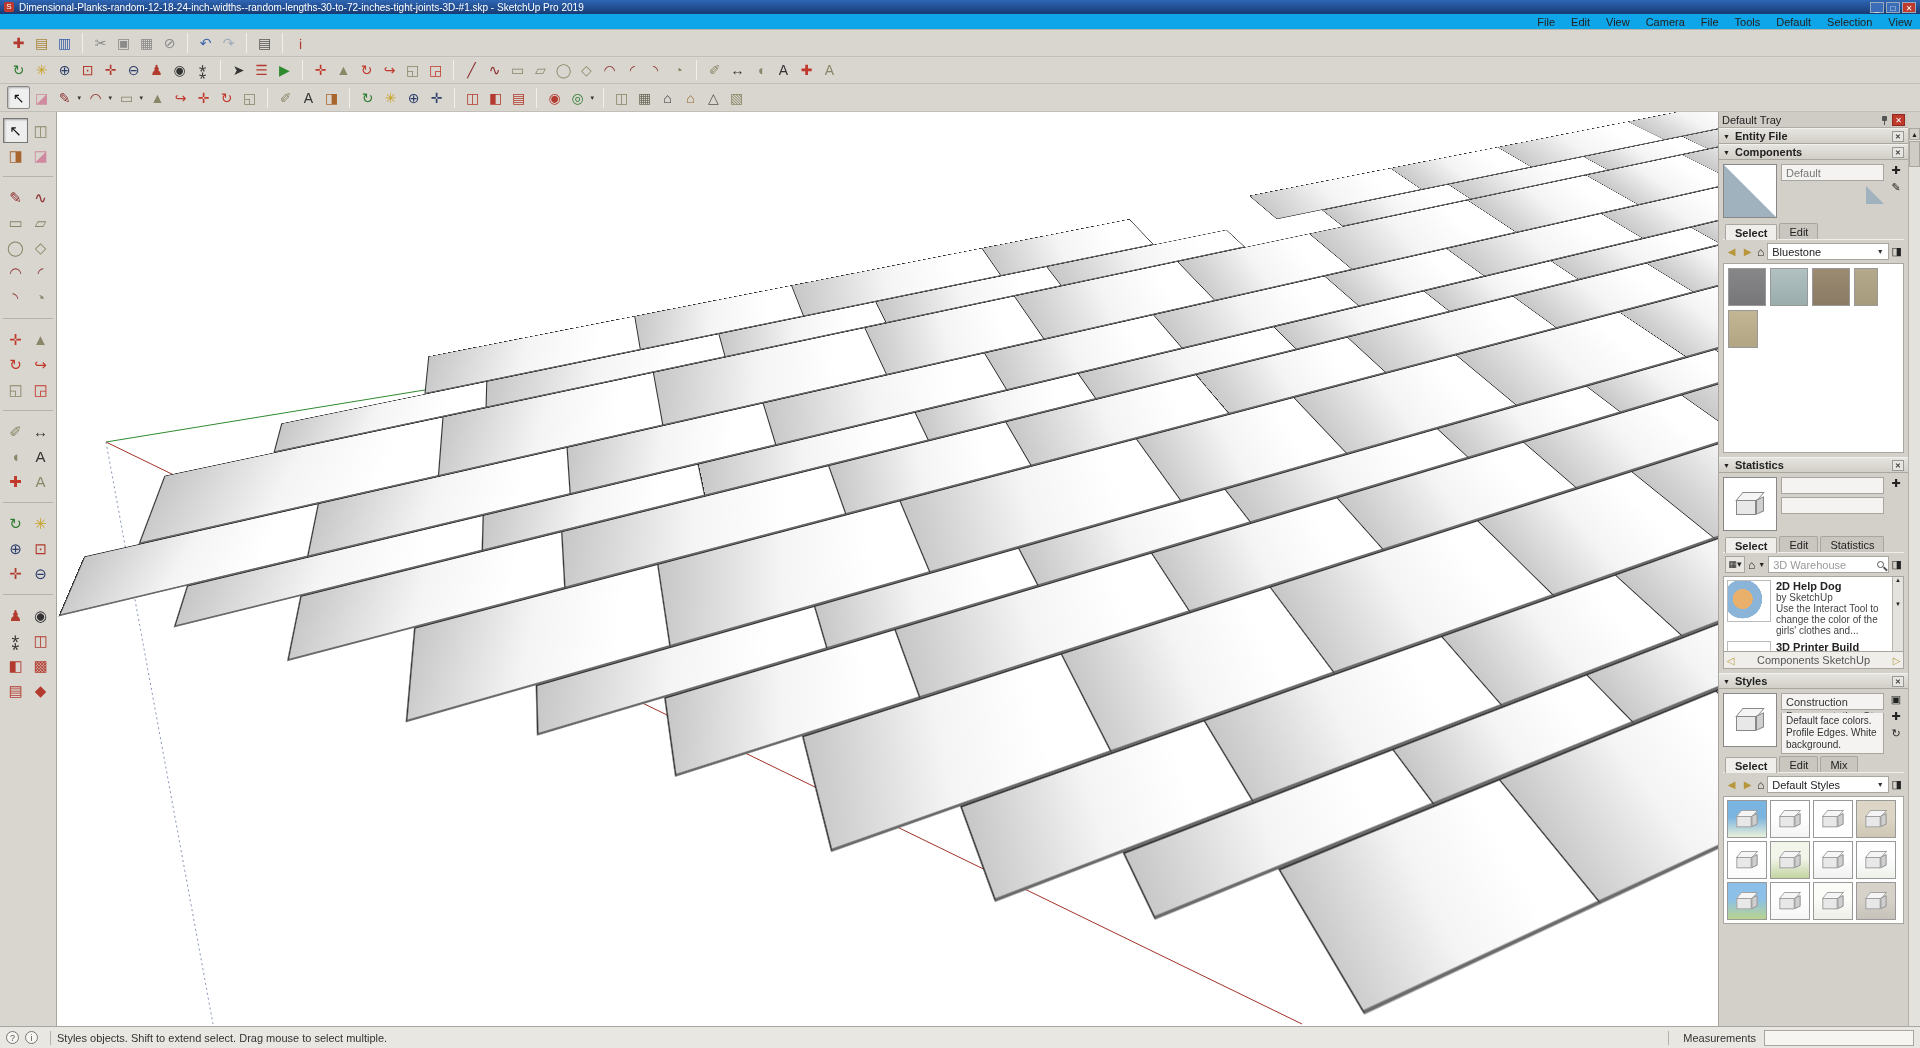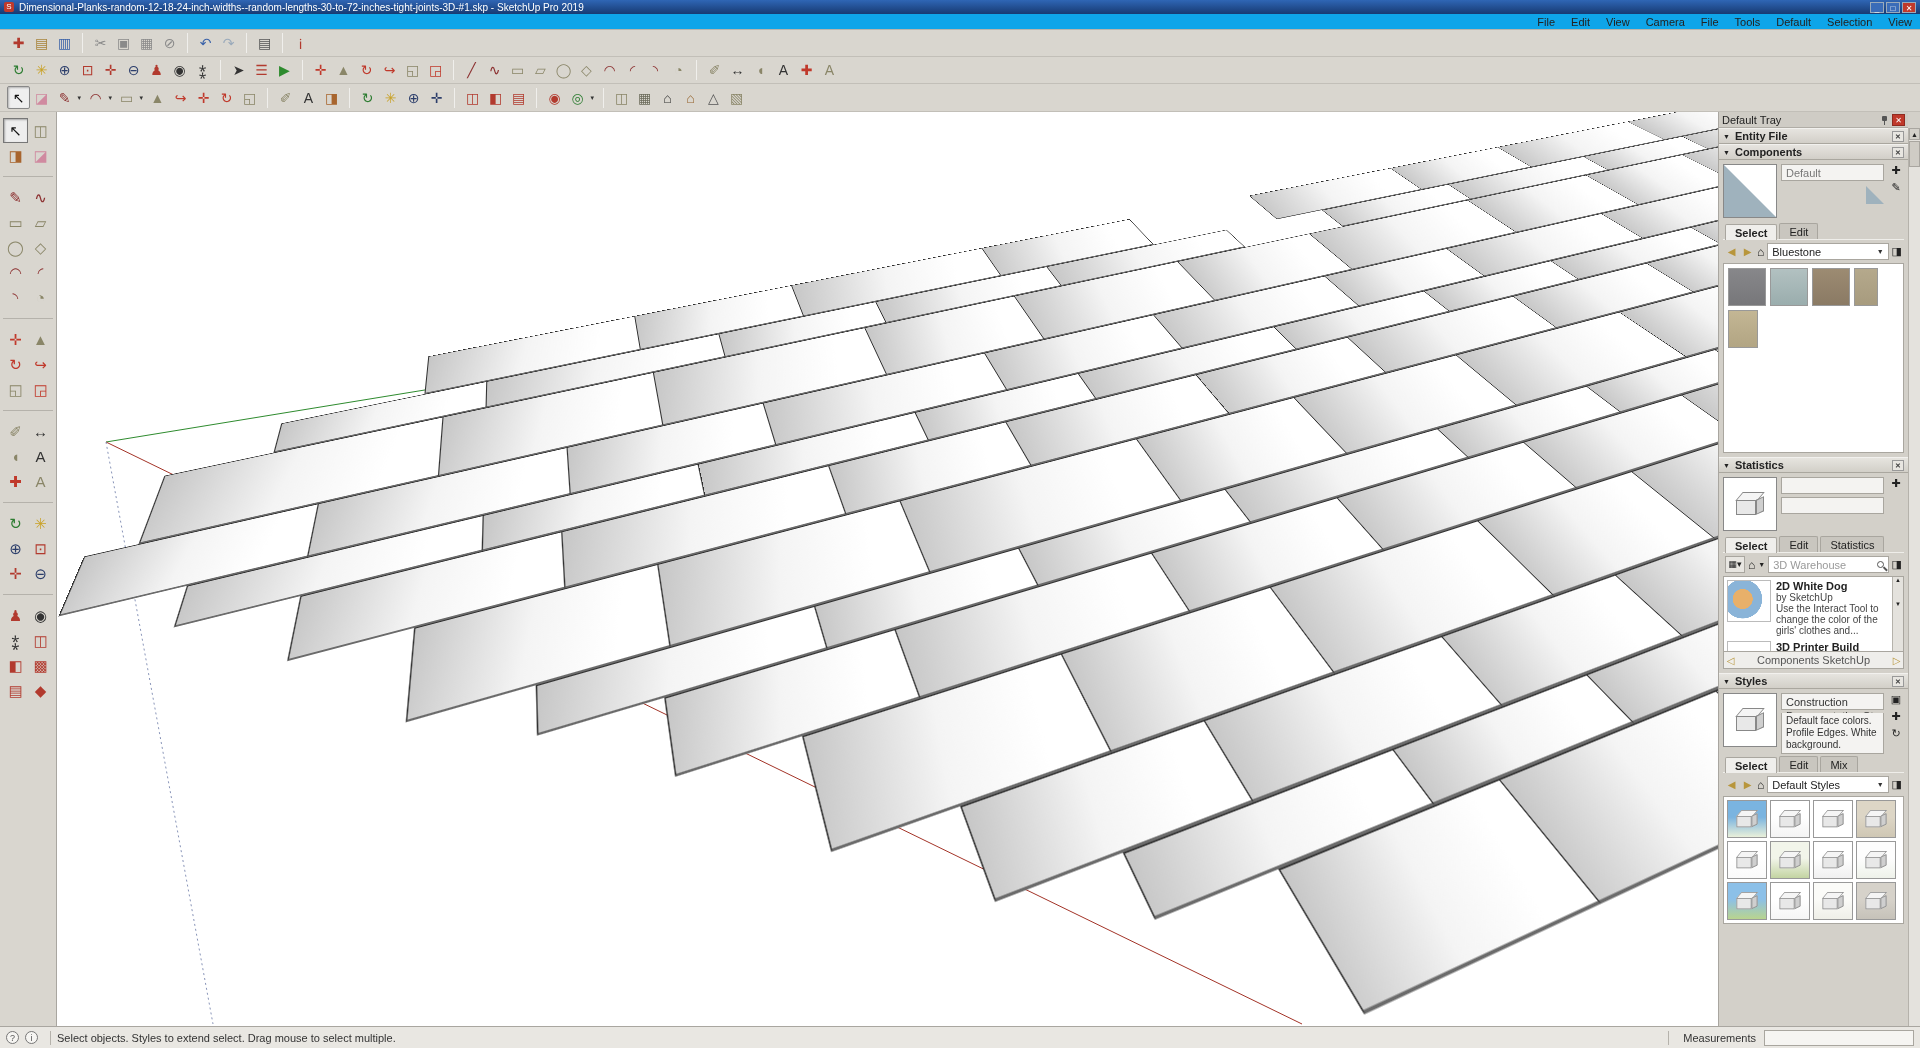--- a/index.html
+++ b/index.html
@@ -600,21 +600,21 @@
           <span>3D Warehouse</span>
           <span class="mag"></span>
         </div>
         <span>◨</span>
       </div>
       <div class="comp-list" id="comp-list">
         <div class="comp-scroll">▲<br><br><br><br>▼</div>
       <div class="comp-item">
             <div class="cthumb"></div>
             <div>
-              <div class="ct">2D White Dog</div>
+              <div class="ct">2D Help Dog</div>
               <div class="cby">by SketchUp</div>
               <div class="cdesc">Use the Interact Tool to change the color of the girls' clothes and...</div>
             </div>
           </div>
           <div class="comp-item">
             <div class="cthumb vol"></div>
             <div>
               <div class="ct">3D Printer Build Volume</div>
             </div>
           </div>
@@ -754,18 +754,18 @@
           </div>
         </div>
     </div>
   </div>
 </div>
 
 <div class="statusbar">
   <span class="circ">?</span>
   <span class="circ">i</span>
   <span class="sdiv"></span>
-  <span>Select objects. Styles to extend select. Drag mouse to select multiple.</span>
+  <span>Styles objects. Shift to extend select. Drag mouse to select multiple.</span>
   <span class="spacer"></span>
   <span class="sdiv"></span>
   <span class="meas-label">Measurements</span>
   <span class="meas-box"></span>
 </div>
 
 </body></html>

